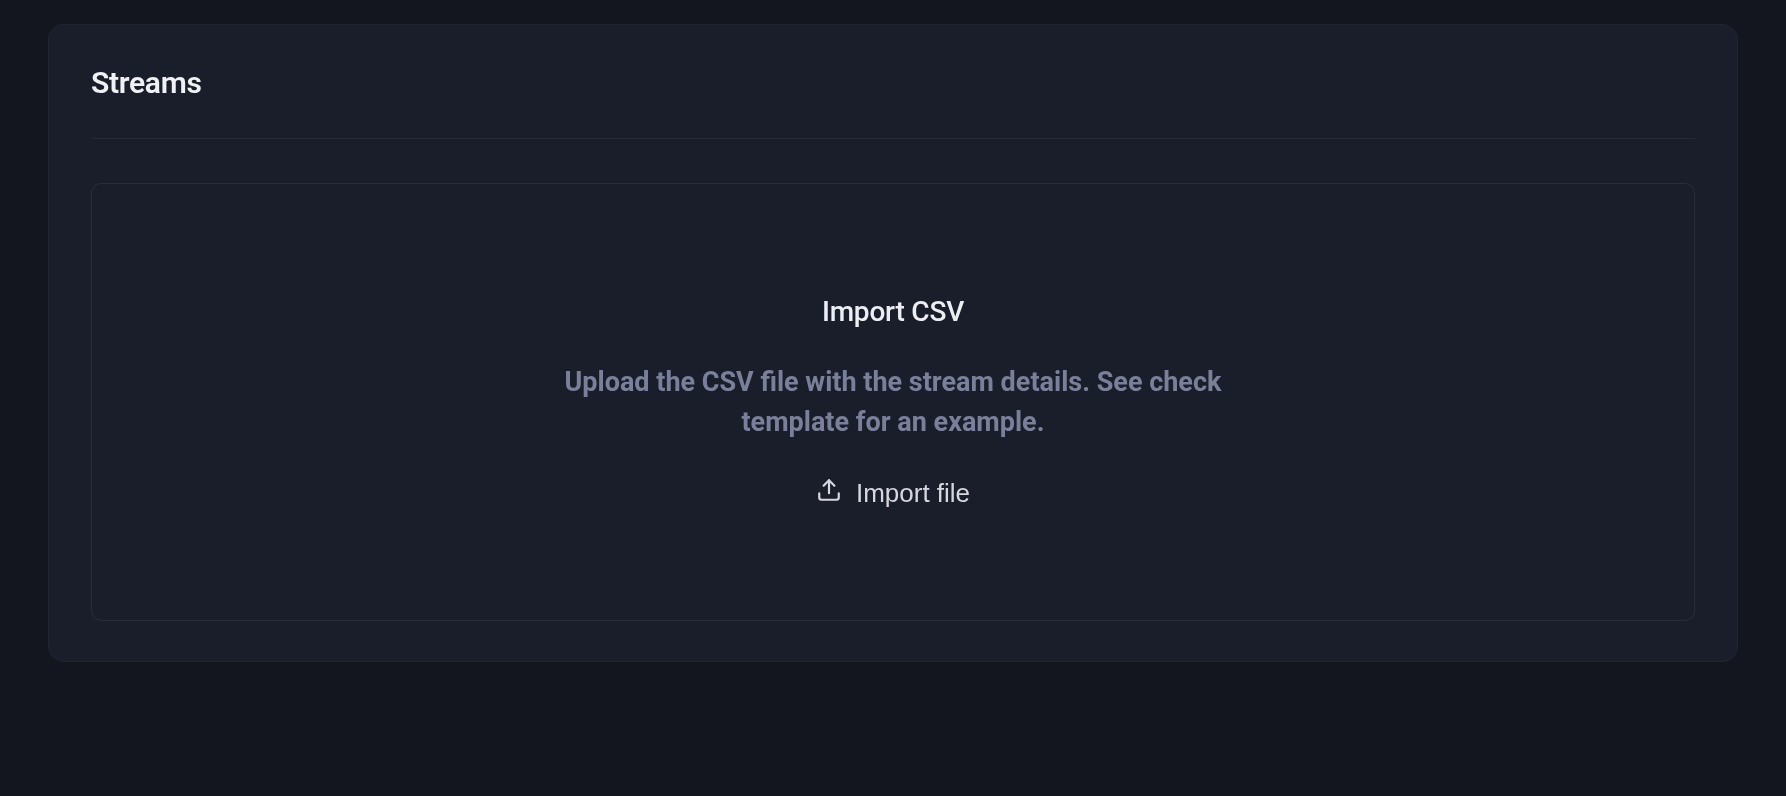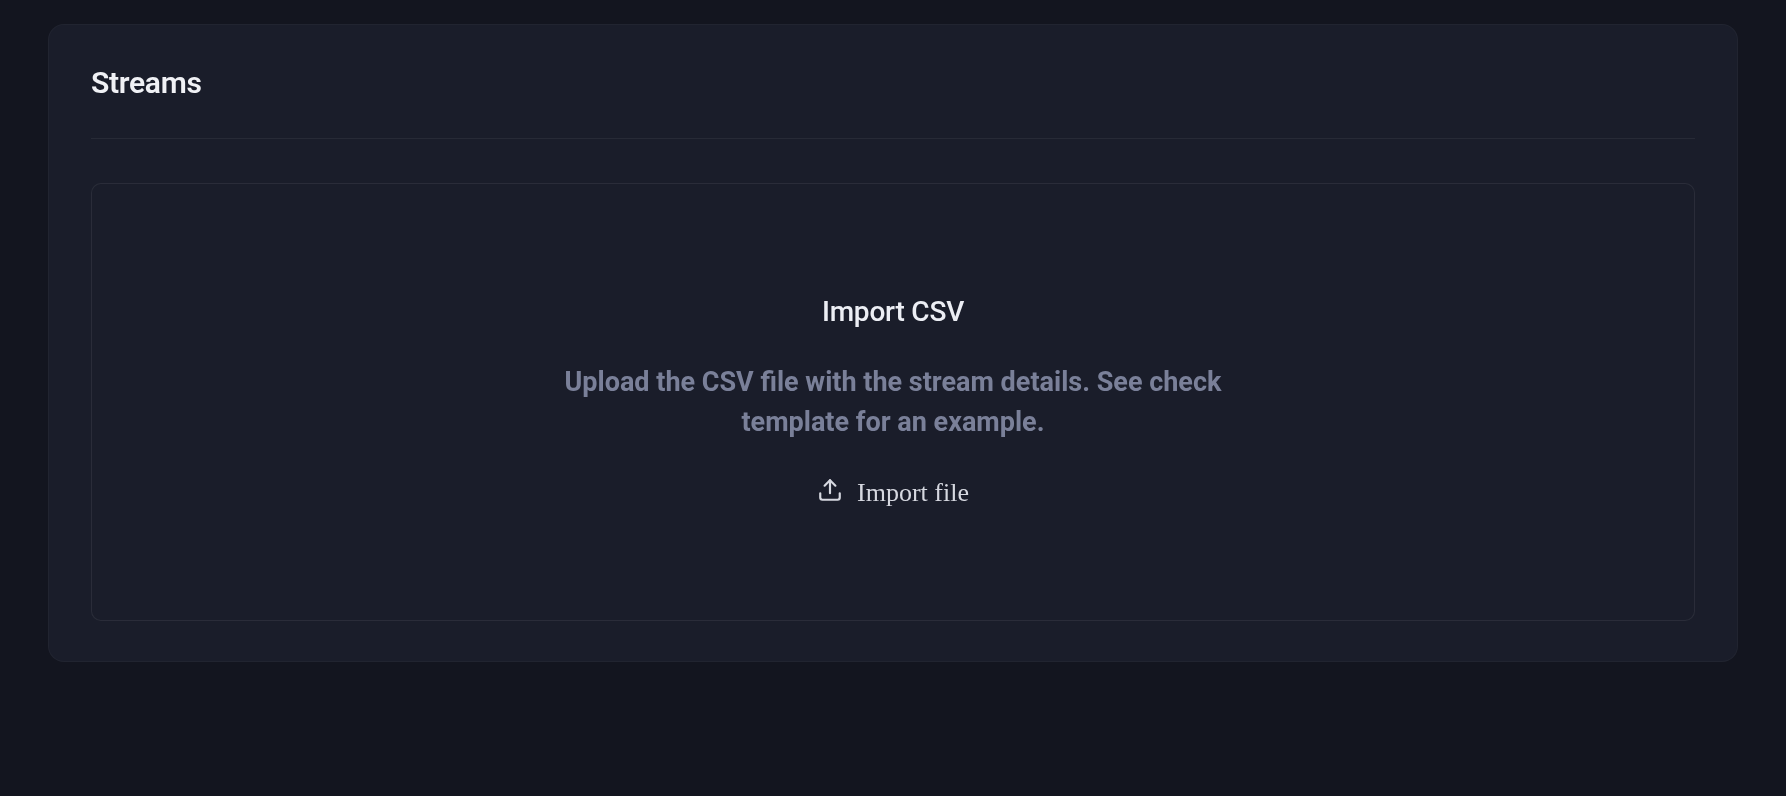--- a/index.html
+++ b/index.html
@@ -76,21 +76,21 @@
       display: inline-flex;
       align-items: center;
       gap: 14px;
       background: transparent;
       border: none;
       color: #d6d8e0;
       font-size: 26px;
       font-weight: 500;
       cursor: pointer;
       margin-top: 34px;
-      font-family: Liberation Serif, serif;
+      font-family: Liberation Sans, sans-serif;
     }
 
     .import-button svg {
       width: 26px;
       height: 26px;
       stroke: #d6d8e0;
     }
   </style>
 </head>
 <body>

